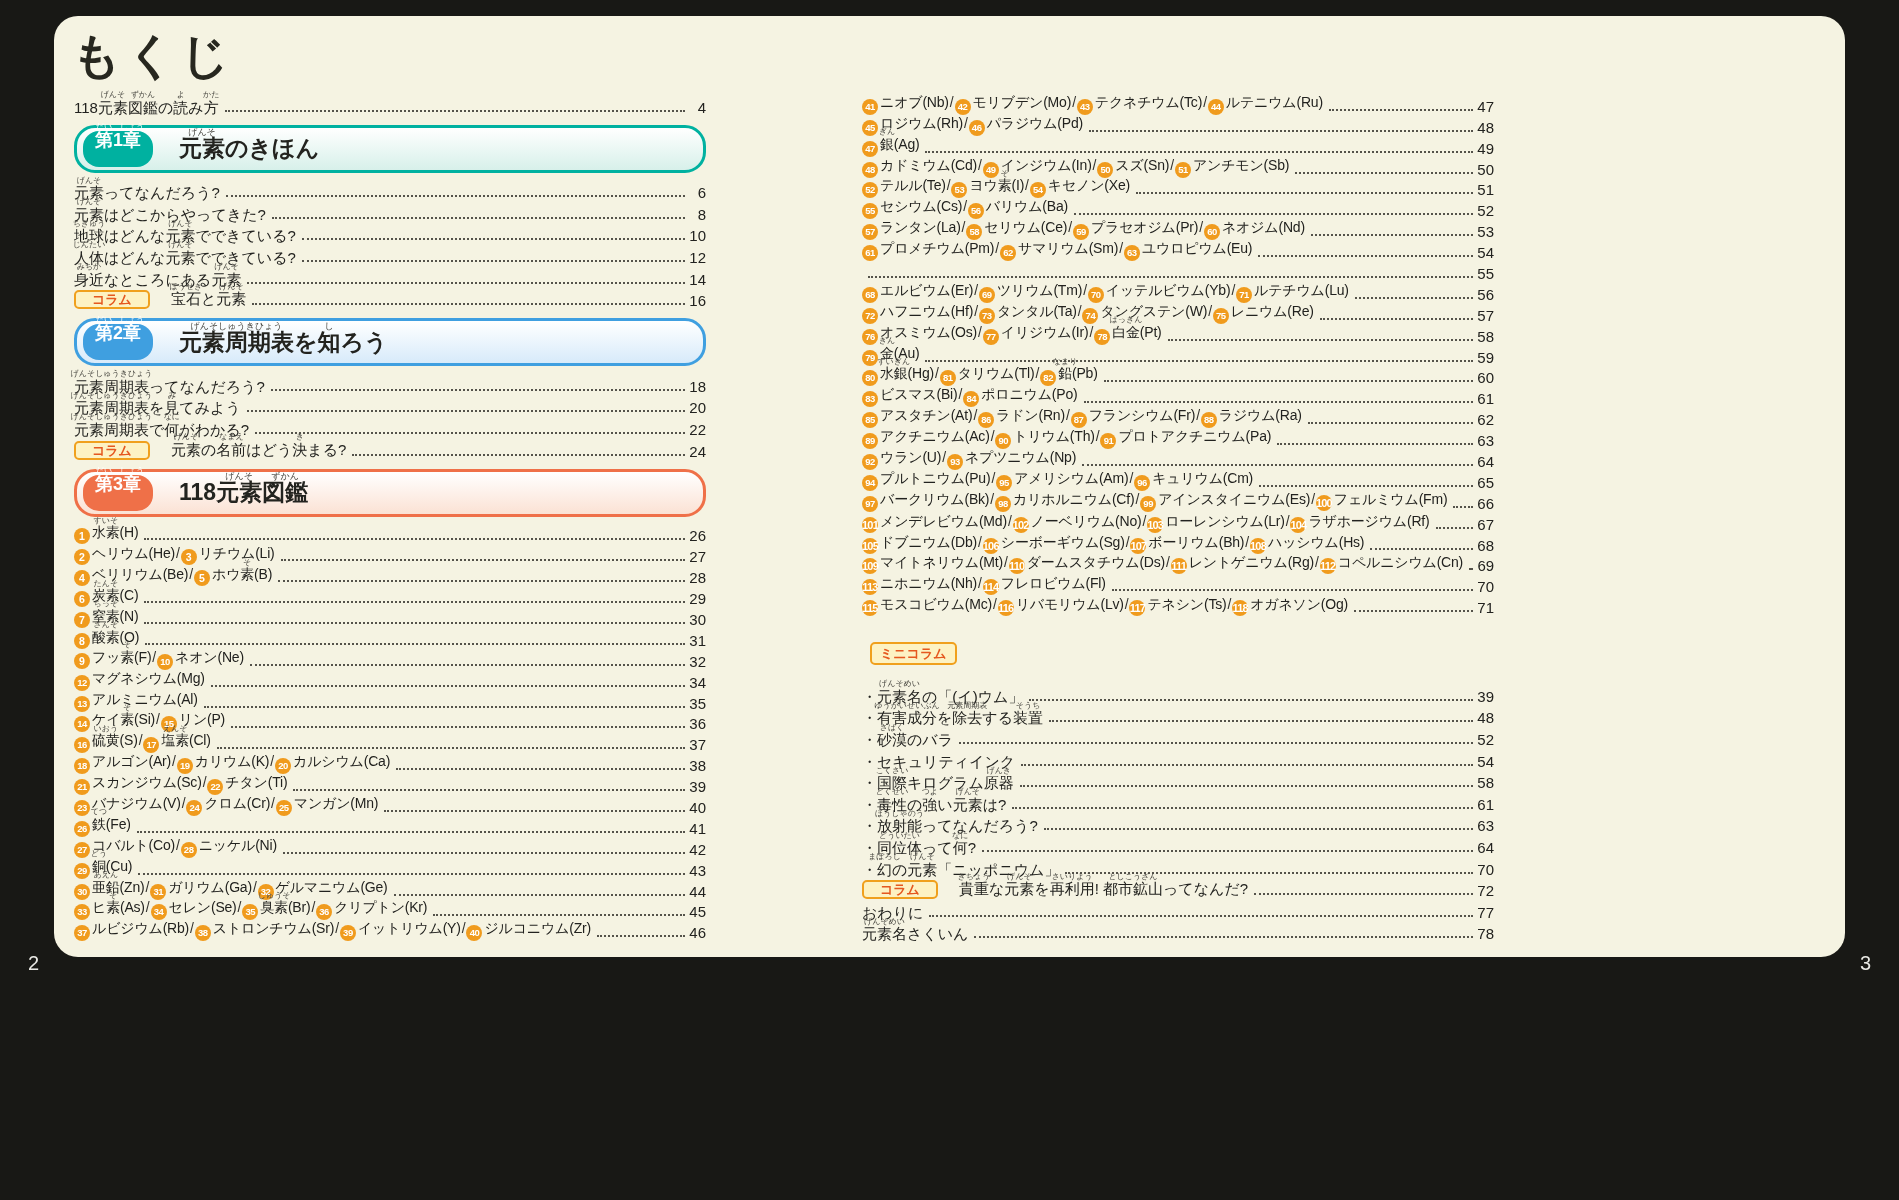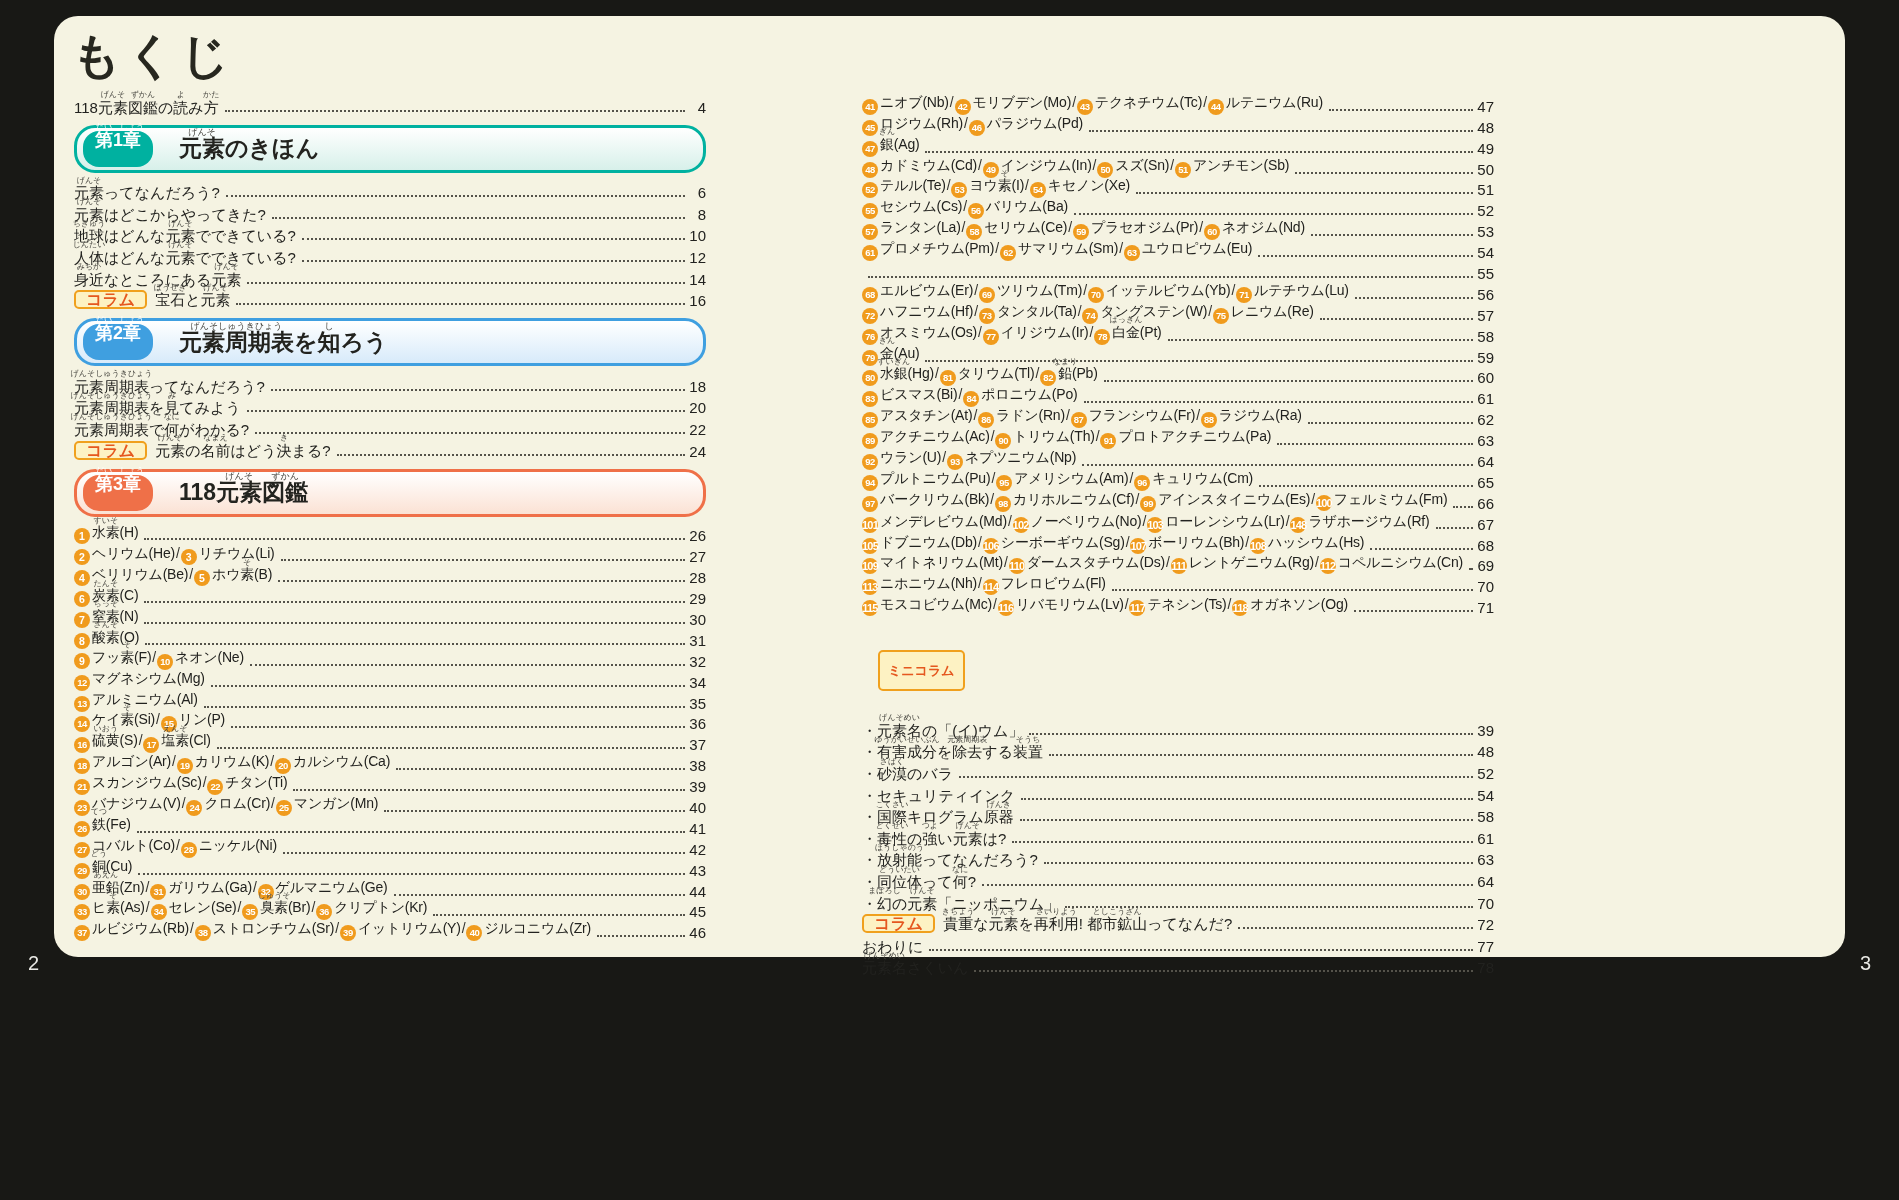--- a/index.html
+++ b/index.html
@@ -36,23 +36,23 @@
   .banner{height:42px;border:3px solid #000;border-radius:21px;display:flex;
     align-items:center;padding:0 6px;margin:9px 0 7px}
   .chbadge{height:32px;border-radius:16px;color:#fff;font-weight:bold;font-size:18px;
     display:flex;padding:0 12px 4px;line-height:18px;flex:0 0 auto}
   .chbadge .rt{color:#fff;top:-8px}
   .ch-title{margin-left:26px;font-size:23px;font-weight:bold;color:#23231f;line-height:25px}
   .ch-title .rt{font-size:9px;top:-8px;line-height:9px}
 
   .cbadge{display:inline-block;border:2px solid var(--cb-border,#f0a01d);
     background:var(--cb-bg,#fdf2c3);color:var(--cb-text,#e5581f);font-weight:bold;
-    font-size:16px;line-height:15px;padding:0 10px;border-radius:5px;margin-right:8px}
+    font-size:13px;line-height:15px;padding:0 16px;border-radius:5px;margin-right:21px}
   .minicol{margin:18px 0 10px}
-  .minicol .cbadge{font-size:13px;line-height:17px;padding:10px 8px;margin:16px}
+  .minicol .cbadge{font-size:13px;line-height:17px;padding:1px 8px;margin:8px}
 
   .folio{position:absolute;color:var(--folio,#e8e8e4);font-size:20px;top:952px}
   .folio-left{left:28px}
   .folio-right{right:28px}
 </style>
 </head>
 <body>
 
 <div class="spread">
   <div class="page-title">もくじ</div>
@@ -319,21 +319,21 @@
         <span class="label"><span class="num d2">94</span>プルトニウム(Pu)<span class="slash">/</span><span class="num d2">95</span>アメリシウム(Am)<span class="slash">/</span><span class="num d2">96</span>キュリウム(Cm)</span>
         <span class="dots"></span>
         <span class="pg">65</span>
       </div>
       <div class="row erow">
         <span class="label"><span class="num d2">97</span>バークリウム(Bk)<span class="slash">/</span><span class="num d2">98</span>カリホルニウム(Cf)<span class="slash">/</span><span class="num d2">99</span>アインスタイニウム(Es)<span class="slash">/</span><span class="num d3">100</span>フェルミウム(Fm)</span>
         <span class="dots"></span>
         <span class="pg">66</span>
       </div>
       <div class="row erow">
-        <span class="label"><span class="num d3">101</span>メンデレビウム(Md)<span class="slash">/</span><span class="num d3">102</span>ノーベリウム(No)<span class="slash">/</span><span class="num d3">103</span>ローレンシウム(Lr)<span class="slash">/</span><span class="num d3">148</span>ラザホージウム(Rf)</span>
+        <span class="label"><span class="num d3">101</span>メンデレビウム(Md)<span class="slash">/</span><span class="num d3">102</span>ノーベリウム(No)<span class="slash">/</span><span class="num d3">103</span>ローレンシウム(Lr)<span class="slash">/</span><span class="num d3">104</span>ラザホージウム(Rf)</span>
         <span class="dots"></span>
         <span class="pg">67</span>
       </div>
       <div class="row erow">
         <span class="label"><span class="num d3">105</span>ドブニウム(Db)<span class="slash">/</span><span class="num d3">106</span>シーボーギウム(Sg)<span class="slash">/</span><span class="num d3">107</span>ボーリウム(Bh)<span class="slash">/</span><span class="num d3">108</span>ハッシウム(Hs)</span>
         <span class="dots"></span>
         <span class="pg">68</span>
       </div>
       <div class="row erow">
         <span class="label"><span class="num d3">109</span>マイトネリウム(Mt)<span class="slash">/</span><span class="num d3">110</span>ダームスタチウム(Ds)<span class="slash">/</span><span class="num d3">111</span>レントゲニウム(Rg)<span class="slash">/</span><span class="num d3">112</span>コペルニシウム(Cn)</span>

